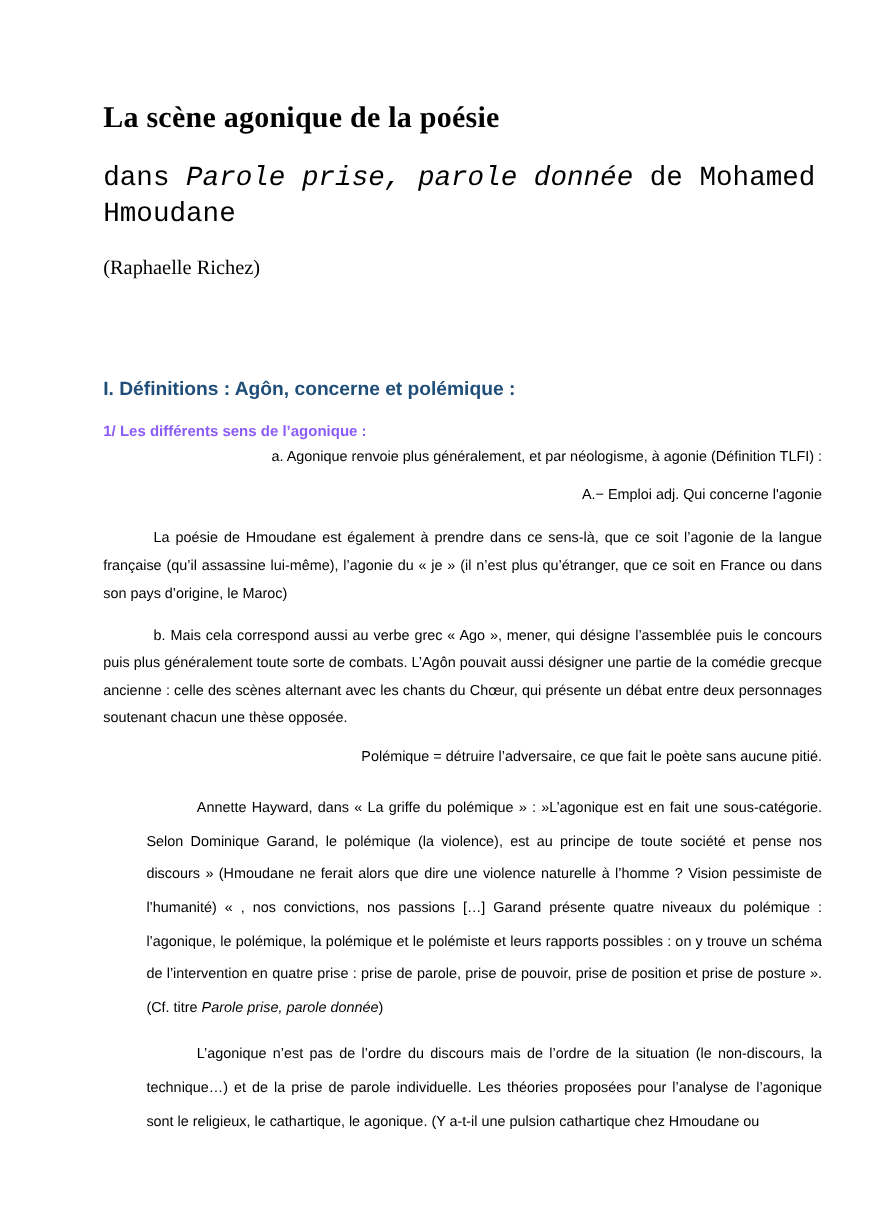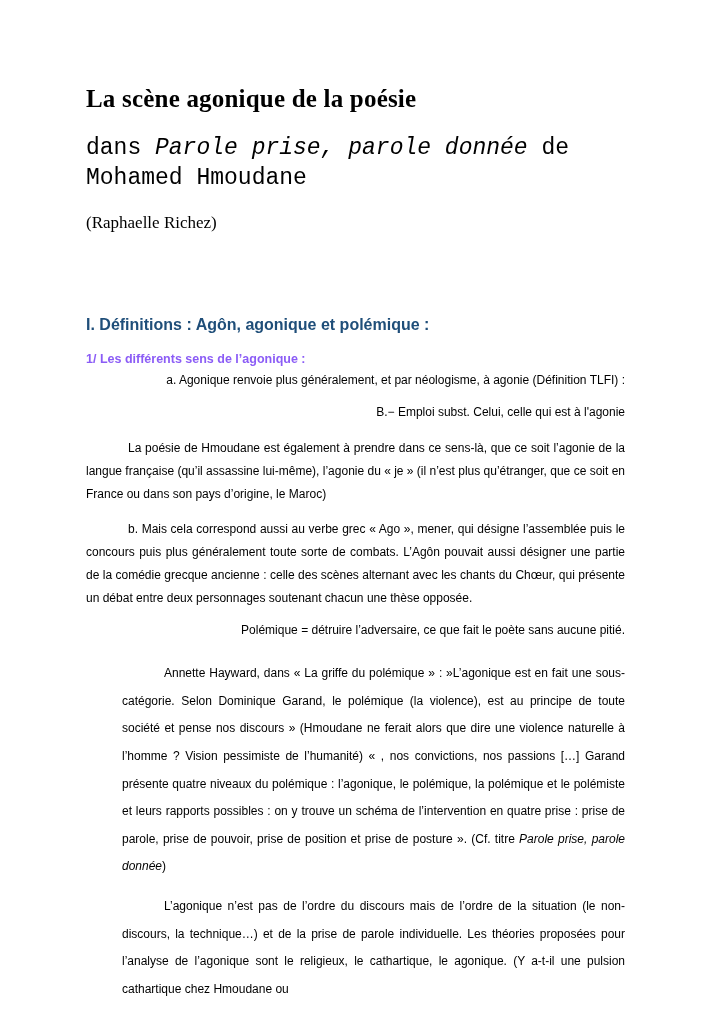--- a/index.html
+++ b/index.html
@@ -1,21 +1,21 @@
 <!DOCTYPE html>
 <html><head>
 <meta charset="utf-8">
 <style>
   html, body { margin: 0; padding: 0; background: #ffffff; }
   .page {
     width: 725px;
     height: 1024px;
     box-sizing: border-box;
     background: #ffffff;
-    padding: 84px 100px 40px 86px;
+    padding: 84px 40px 40px 86px;
     font-family: "Liberation Sans", sans-serif;
     color: #000000;
     overflow: hidden;
   }
   .doc-title {
     font-family: "Liberation Serif", serif;
     font-size: 25px;
     font-weight: bold;
     line-height: 1.2;
     margin: 0 0 20px 0;
@@ -67,28 +67,28 @@
 <body>
 
 <div class="page">
 
   <h1 class="doc-title">La scène agonique de la poésie</h1>
 
   <p class="doc-subtitle"><span>dans </span><em>Parole prise, parole donnée</em><span> de Mohamed Hmoudane</span></p>
 
   <p class="doc-author">(Raphaelle Richez)</p>
 
-  <h2 class="h-section">I. Définitions : Agôn, agonique et polémique :</h2>
+  <h2 class="h-section">I. Définitions : Agôn, concerne et polémique :</h2>
 
   <h3 class="h-sub">1/ Les différents sens de l’agonique :</h3>
 
   <p class="body-line indent">a. Agonique renvoie plus généralement, et par néologisme, à agonie (Définition TLFI) :</p>
 
+  <p class="body-line">A.− Emploi adj. Qui concerne l'agonie</p>
 
-  <p class="body-line">B.− Emploi subst. Celui, celle qui est à l'agonie</p>
 
   <p class="para lh-med indent">La poésie de Hmoudane est également à prendre dans ce sens-là, que ce soit l’agonie de la langue française (qu’il assassine lui-même), l’agonie du « je » (il n’est plus qu’étranger, que ce soit en France ou dans son pays d’origine, le Maroc)</p>
 
   <p class="para lh-med indent">b. Mais cela correspond aussi au verbe grec « Ago », mener, qui désigne l’assemblée puis le concours puis plus généralement toute sorte de combats. L’Agôn pouvait aussi désigner une partie de la comédie grecque ancienne : celle des scènes alternant avec les chants du Chœur, qui présente un débat entre deux personnages soutenant chacun une thèse opposée.</p>
 
 
   <p class="body-line indent">Polémique = détruire l’adversaire, ce que fait le poète sans aucune pitié.</p>
 
   <div class="spacer-sm"></div>
 

